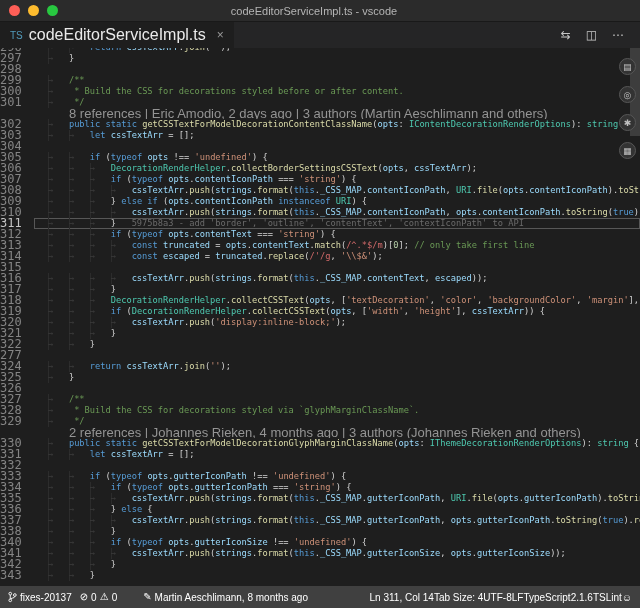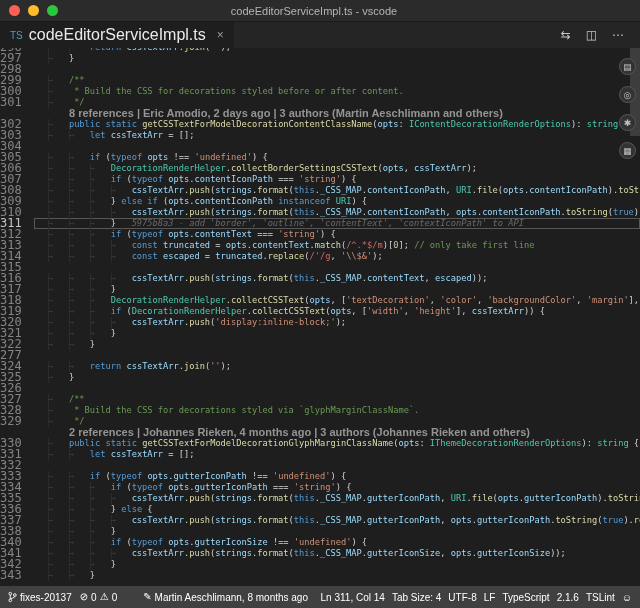--- a/index.html
+++ b/index.html
@@ -27,40 +27,40 @@
   .editor { position:relative; height:538px; overflow:hidden; background:#1e1e1e; }
   .lines { margin-top:-6px; }
   .row { display:flex; height:11px; line-height:11px;
          font-family:"DejaVu Sans Mono",monospace; font-size:8.7px; }
   .num { width:34px; flex:none; text-align:left; color:#858585; font-size:12px;
          font-family:"DejaVu Sans Mono",monospace; }
   .content { flex:1; white-space:pre; overflow:hidden; padding-left:14px; }
   .current .content { box-shadow:inset 0 0 0 1px rgba(135,135,135,.55); }
   .current .num { color:#c6c6c6; }
   .ind { display:inline-block; width:4ch; color:#3c3c3c; box-shadow:inset 1px 0 0 #2c2c2c; }
-  .row.lens .content { font-family:"Liberation Sans",sans-serif; font-size:11px; color:#949494;
-                       padding-left:35px;font-weight:bold; }
+  .row.lens .content { font-family:"Liberation Sans",sans-serif; font-size:13px; color:#949494;
+                       padding-left:35px; }
   .tk-k{color:#569cd6;} .tk-s{color:#ce9178;} .tk-c{color:#6a9955;} .tk-t{color:#4ec9b0;}
   .tk-f{color:#dcdcaa;} .tk-v{color:#9cdcfe;} .tk-n{color:#b5cea8;} .tk-p{color:#d4d4d4;}
   .tk-r{color:#d16969;}
-  .blame { color:#6a6a6a; font-style:italic; }
+  .blame { color:#6a6a6a; }
 
   .scroll-thumb { position:absolute; top:0; right:0; width:10px; height:88px;
                   background:rgba(121,121,121,.35); }
   .floaters { position:absolute; top:10px; right:4px; display:flex; flex-direction:column; gap:11px; }
   .fbtn { width:17px; height:17px; border-radius:50%; background:#333; border:1px solid #575757;
           color:#c0c0c0; font-size:9px; display:flex; align-items:center; justify-content:center;
           cursor:pointer; }
 
   
   .statusbar { height:22px; background:#404040; display:flex; align-items:center;
                color:#fff; font-size:10px; padding:0 8px; }
   .sb-item { display:flex; align-items:center; gap:3px; white-space:nowrap; margin-right:8px; cursor:pointer; }
   .sb-blame { margin-left:18px; }
-  .sb-right { margin-left:auto; display:flex; align-items:flex-end; gap:7px; }
+  .sb-right { margin-left:auto; display:flex; align-items:flex-end; }
   .sb-right .sb-item { margin-right:0; }
   .sb-icon { font-size:10px; line-height:1; }
 </style>
 </head>
 <body>
 
 <div class="titlebar">
   <div class="traffic">
     <span class="dot red"></span>
     <span class="dot yellow"></span>

